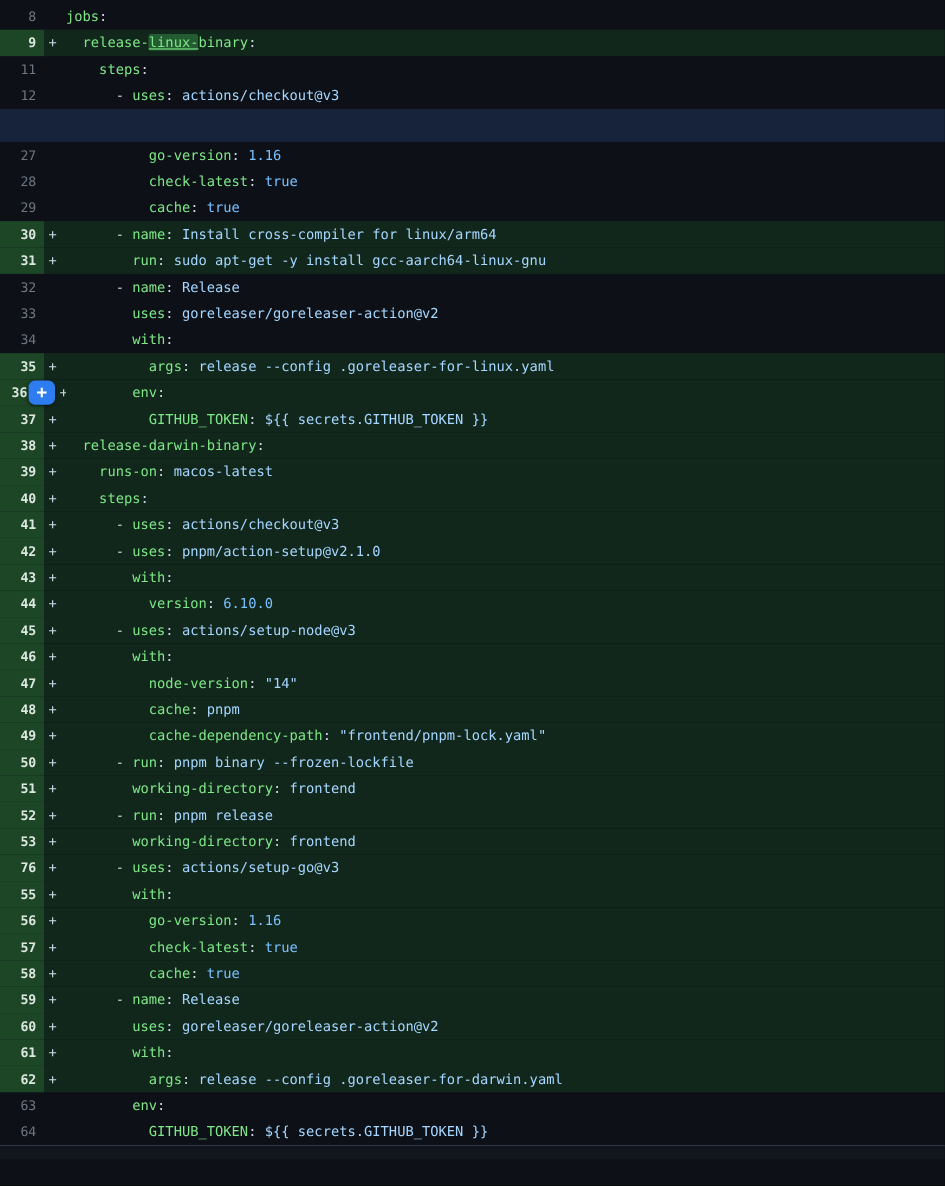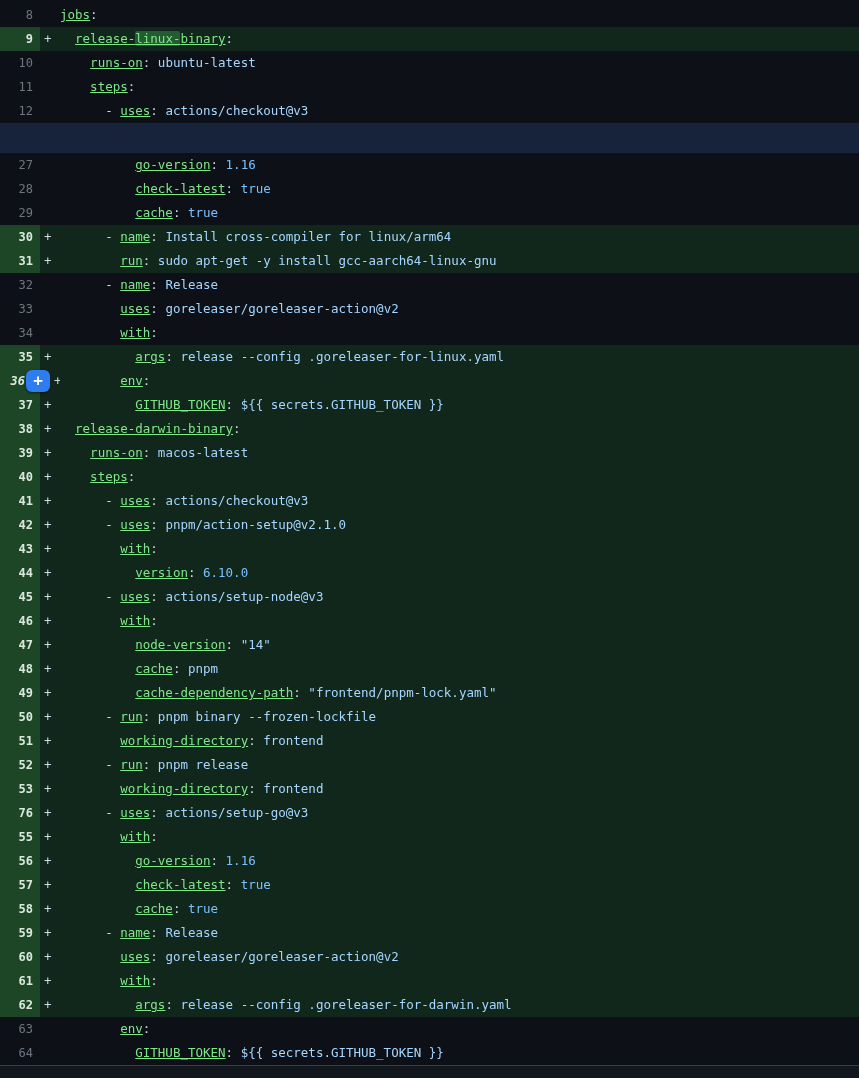--- a/index.html
+++ b/index.html
@@ -35,36 +35,36 @@
     color:var(--lnc); font-size:12px;
     cursor:pointer; user-select:none;
   }
   .marker {
     flex:none; width:20px; box-sizing:border-box;
     padding-left:4px; color:var(--plain);
   }
   .code { flex:1; white-space:pre; color:var(--plain); }
   .row.added .num { background:var(--added-gutter-bg); color:var(--alnc); font-weight:600; }
   .row.added .marker, .row.added .code { background:var(--added-row-bg); }
-  .k { color:var(--key);text-decoration:underline; }
+  .k { color:var(--key); }
   .s { color:var(--str); }
   .n { color:var(--numlit);text-align:center; }
   .p { color:var(--plain); }
   .h { color:var(--key); background:var(--word-hl-bg); border-radius:2px;text-decoration:underline; }
   .hunk { height:30px; background:var(--hunk-bg); cursor:pointer; }
   .comment-btn {
     position:absolute; left:26px; top:1px;
     width:24px; height:22px; box-sizing:border-box;
     background:var(--btn-bg); border-radius:6px;
     color:#ffffff; font-size:16px; font-weight:bold;
     text-align:center; line-height:21px;
     box-shadow:0 1px 3px rgba(0,0,0,0.5);
     cursor:pointer; z-index:2;
   }
-  .row.btn-row .num { padding-right:15px;font-style:italic; }
+  .row.btn-row .num { padding-right:15px; }
   .row.btn-row .marker { padding-left:14px; }
   .divider { height:1px; background:var(--divider); }
   .strip { height:12px; background:var(--strip-bg); }
 </style>
 </head>
 <body>
 
 <div class="screen">
   <div class="spacer-top"></div>
   <div id="diff-table">
@@ -72,25 +72,20 @@
         <div class="num">8</div>
         <div class="marker"></div>
         <div class="code"><span class="k">jobs</span><span class="p">:</span></div>
       </div>
       <div class="row added">
         <div class="num">9</div>
         <div class="marker">+</div>
         <div class="code"><span class="p">  </span><span class="k">release-</span><span class="h">linux-</span><span class="k">binary</span><span class="p">:</span></div>
       </div>
       <div class="row">
-        <div class="num">10</div>
-        <div class="marker"></div>
-        <div class="code"><span class="p">    </span><span class="k">runs-on</span><span class="p">:</span><span class="s"> ubuntu-latest</span></div>
-      </div>
-      <div class="row">
         <div class="num">11</div>
         <div class="marker"></div>
         <div class="code"><span class="p">    </span><span class="k">steps</span><span class="p">:</span></div>
       </div>
       <div class="row">
         <div class="num">12</div>
         <div class="marker"></div>
         <div class="code"><span class="p">      - </span><span class="k">uses</span><span class="p">:</span><span class="s"> actions/checkout@v3</span></div>
       </div>
       <div class="hunk"></div>

